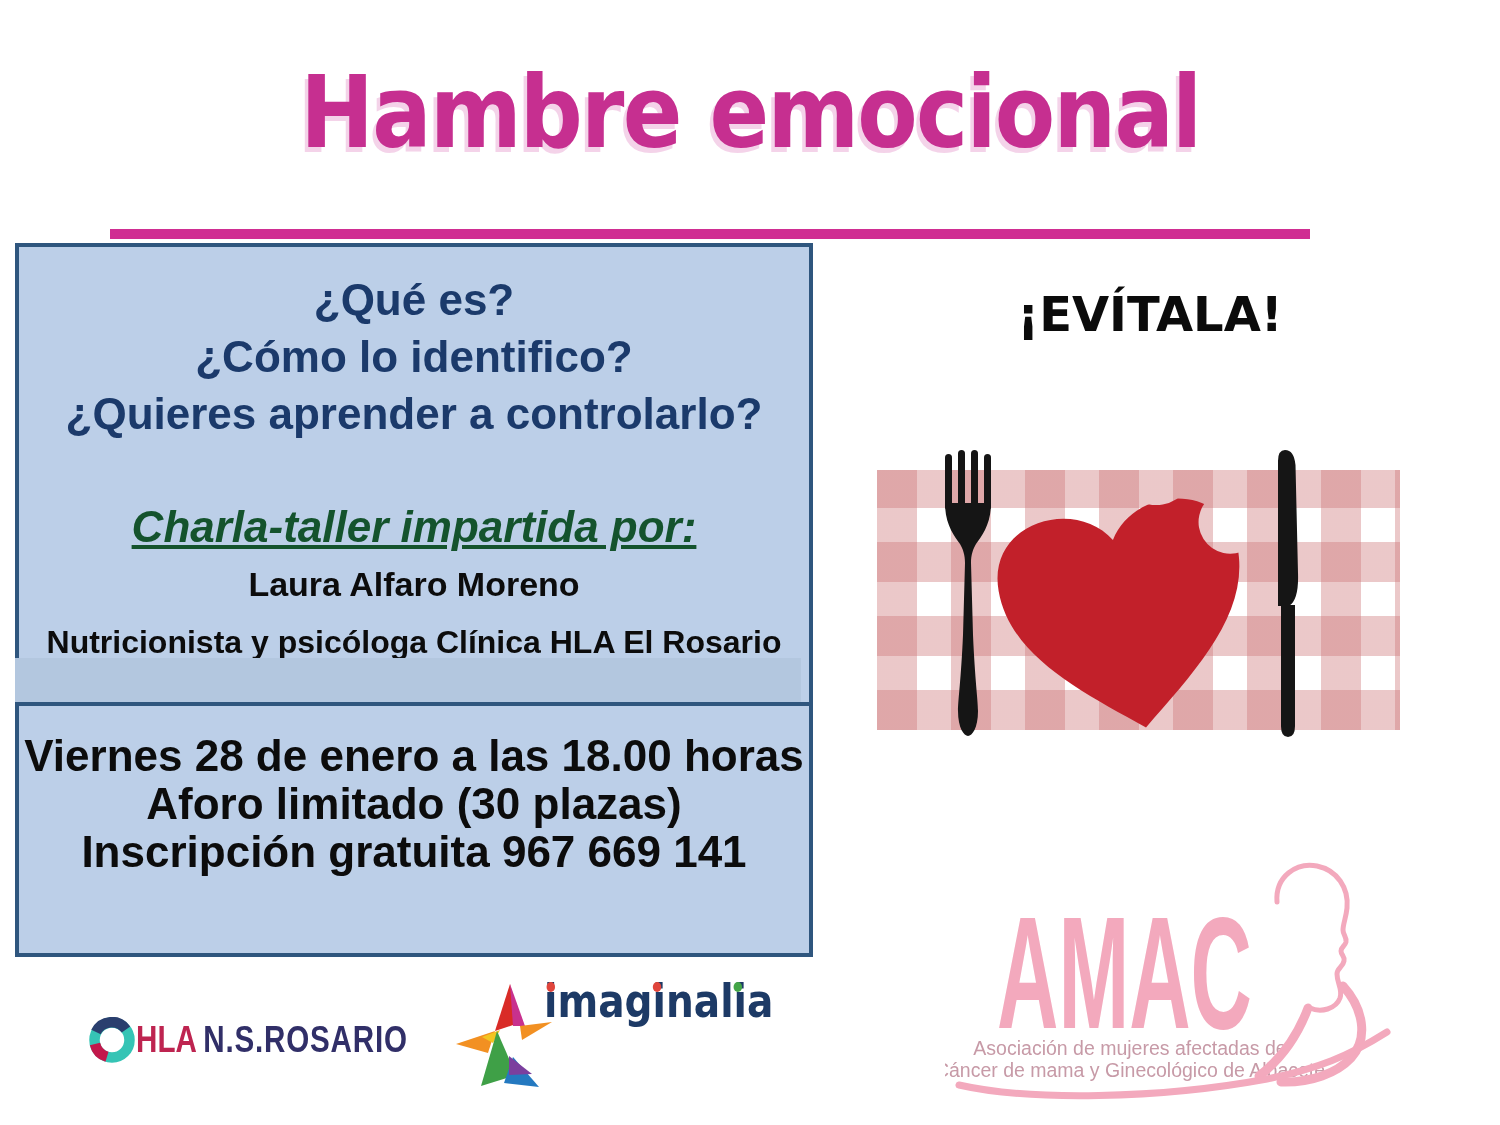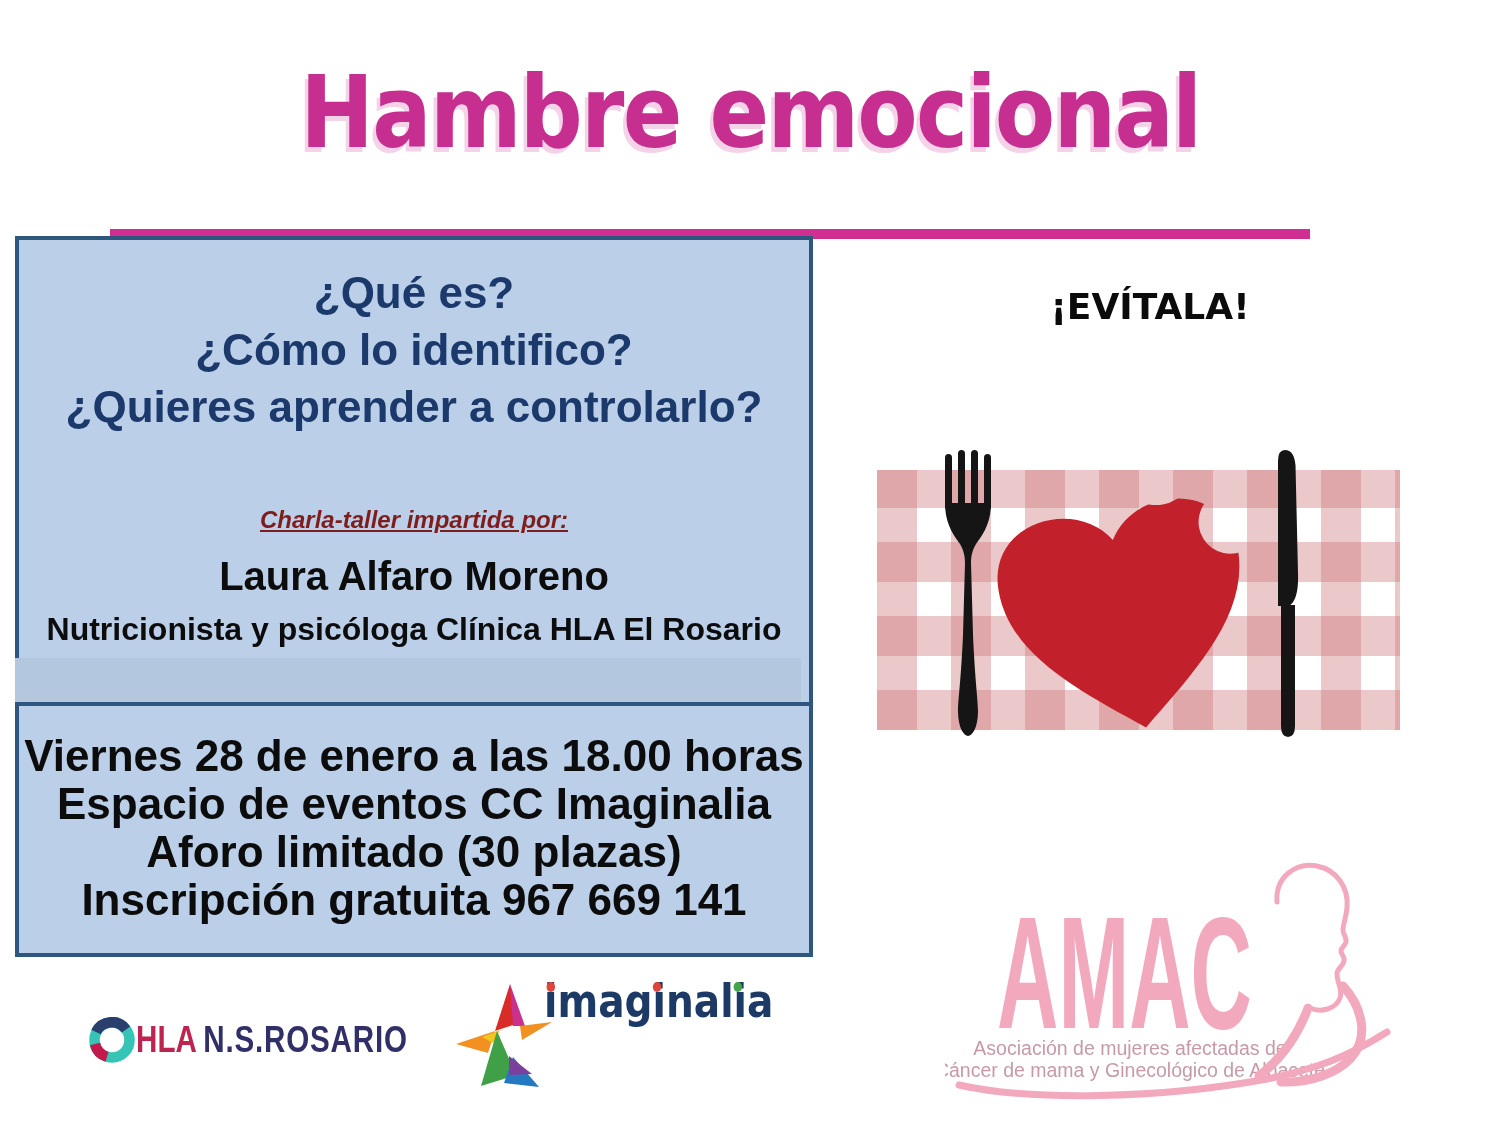--- a/index.html
+++ b/index.html
@@ -15,35 +15,35 @@
   }
   .title .squeeze{display:inline-block;transform:scaleX(.88);transform-origin:center;
     text-shadow:-4px 5px 0 rgba(235,175,215,.55);}
   .title-rule{position:absolute;left:110px;top:229px;width:1200px;height:10px;background:#d02e92;}
 
   
   .box{
     position:absolute;left:15px;width:798px;box-sizing:border-box;text-align:center;
     background:#bccfe8;border:4px solid #2f567e;
   }
-  .box-questions{top:236px;height:533px;padding-top:24px;}
+  .box-questions{top:243px;height:533px;padding-top:24px;}
   .box-details{top:702px;height:255px;padding-top:26px;}
   .mid-strip{position:absolute;left:15px;top:658px;width:786px;height:44px;background:#b3c7df;}
 
   .q-line{margin:0;font-size:44px;font-weight:bold;color:#1b3a6b;line-height:57px;}
-  .speaker-heading{margin:62px 0 12px;font-size:24px;font-weight:bold;font-style:italic;
-    text-decoration:underline;color:#7f1d1d;line-height:45px;}
-  .speaker-name{margin:0;font-size:40px;font-weight:bold;color:#0c0c0c;line-height:45px;}
+  .speaker-heading{margin:62px 0 0;font-size:44px;font-weight:bold;font-style:italic;
+    text-decoration:underline;color:#14532d;line-height:45px;}
+  .speaker-name{margin:13px;font-size:34px;font-weight:bold;color:#0c0c0c;line-height:45px;}
   .speaker-title{margin:8px;font-size:32px;font-weight:bold;color:#0c0c0c;line-height:44px;}
   .d-line{margin:0;font-size:44px;font-weight:bold;color:#0c0c0c;line-height:48px;}
 
   
   .evitala{
     position:absolute;left:985px;top:286px;width:330px;text-align:center;
-    font-family:"DejaVu Sans",sans-serif;font-weight:bold;font-size:36px;color:#0b0b0b;
+    font-family:"DejaVu Sans",sans-serif;font-weight:bold;font-size:48px;color:#0b0b0b;
   }
   .food{position:absolute;left:865px;top:445px;width:545px;height:295px;}
   .gingham{
     position:absolute;left:12px;top:25px;width:523px;height:260px;
     background-image:
       repeating-linear-gradient(90deg, rgba(205,118,120,.40) 0 40px, transparent 40px 74px),
       repeating-linear-gradient(0deg,  rgba(205,118,120,.40) 0 40px, transparent 40px 74px);
   }
   .cutlery{position:absolute;left:0;top:0;}
 
@@ -77,21 +77,20 @@
   <p class="q-line">¿Quieres aprender a controlarlo?</p>
   <p class="speaker-heading">Charla-taller impartida por:</p>
   <p class="speaker-name">Laura Alfaro Moreno</p>
   <p class="speaker-title">Nutricionista y psicóloga Clínica HLA El Rosario</p>
 </div>
 
 <div class="mid-strip"></div>
 
 <div class="box box-details">
   <p class="d-line">Viernes 28 de enero a las 18.00 horas</p>
-  <p class="d-line">Espacio de eventos CC Imaginalia</p>
   <p class="d-line">Aforo limitado (30 plazas)</p>
   <p class="d-line">Inscripción gratuita 967 669 141</p>
 </div>
 
 <div class="evitala">¡EVÍTALA!</div>
 
 <div class="food">
   <div class="gingham"></div>
   <svg class="cutlery" width="545" height="295" viewBox="0 0 545 295">
     <defs>

